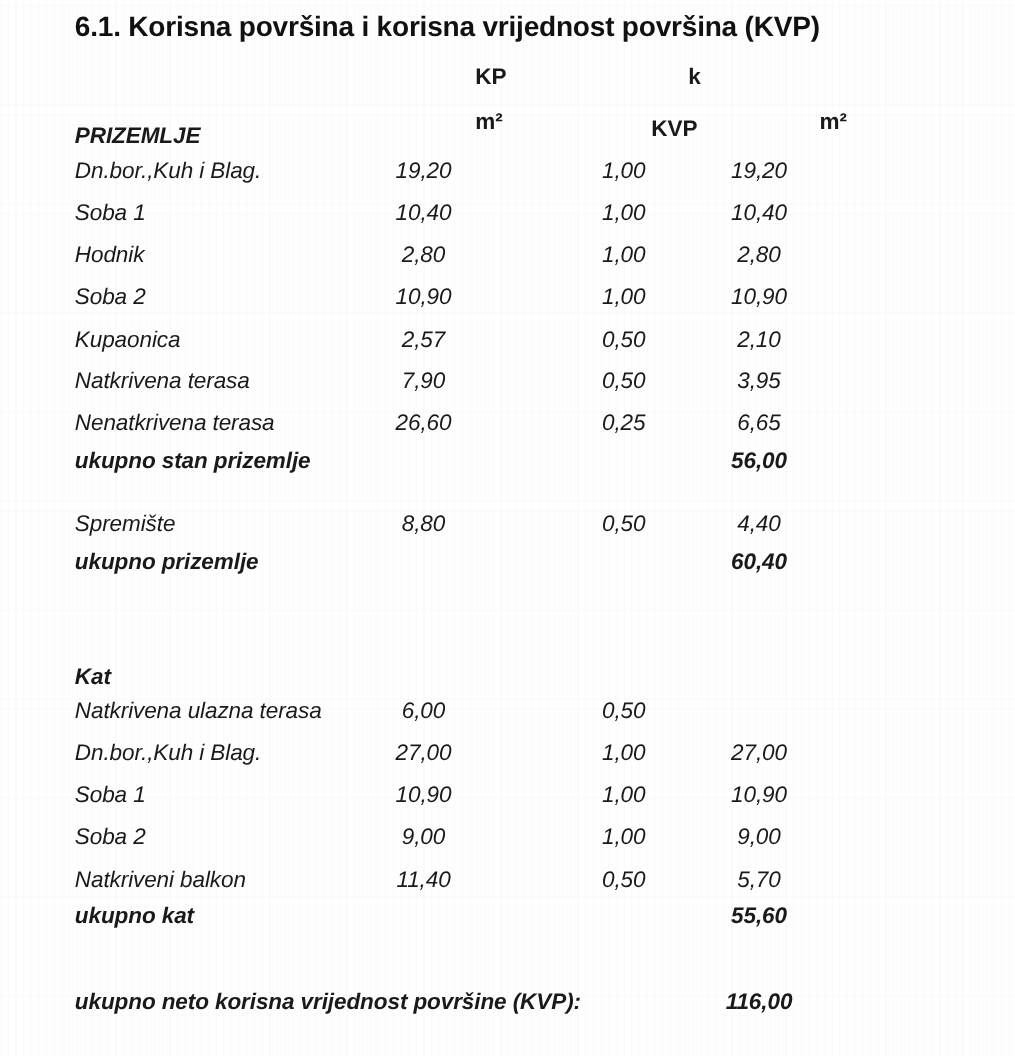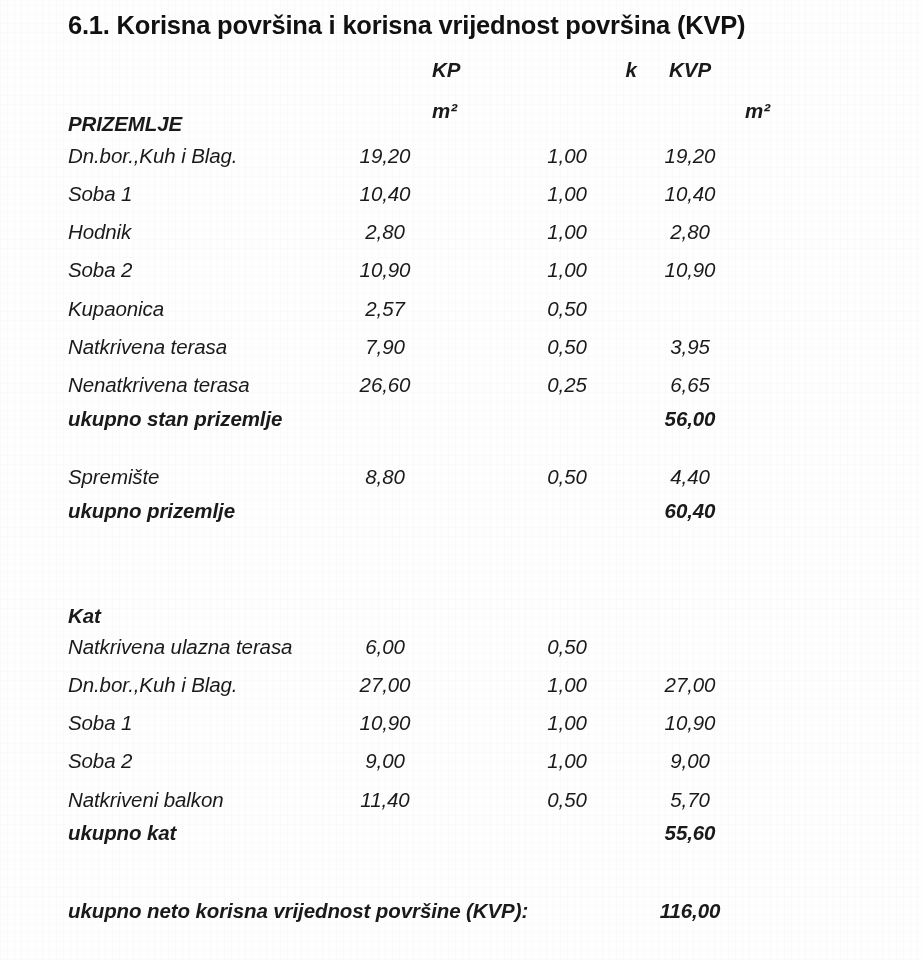--- a/index.html
+++ b/index.html
@@ -86,27 +86,26 @@
   .row.is-grand .c-kvp {
     font-weight: bold;
   }
 
   
   .colhead {
     position: absolute;
     top: 0;
     font-size: 20.5px;
     font-weight: bold;
-    font-style: italic;
     white-space: nowrap;
   }
   .colhead.kp-top   { left: 432px; }
   .colhead.kp-unit  { left: 432px; }
   .colhead.k-top    { left: 497px; width: 140px; text-align: right; }
-  .colhead.kvp-top  { left: 610px; width: 160px; text-align: center; }
+  .colhead.kvp-top  { left: 592px; width: 160px; text-align: left; margin-top: 48px; }
   .colhead.kvp-unit { left: 610px; width: 160px; text-align: right; }
 
   .headrow {
     position: absolute;
     left: 0;
     width: 923px;
     height: 28px;
   }
 
   
@@ -165,20 +164,21 @@
     <div class="row" style="top:258px;">
       <span class="c-label">Soba 2</span>
       <span class="c-kp">10,90</span>
       <span class="c-k">1,00</span>
       <span class="c-kvp">10,90</span>
     </div>
     <div class="row" style="top:297px;">
       <span class="c-label">Kupaonica</span>
       <span class="c-kp">2,57</span>
       <span class="c-k">0,50</span>
+      <span class="c-kvp">2,10</span>
     </div>
     <div class="row" style="top:335px;">
       <span class="c-label">Natkrivena terasa</span>
       <span class="c-kp">7,90</span>
       <span class="c-k">0,50</span>
       <span class="c-kvp">3,95</span>
     </div>
     <div class="row" style="top:373px;">
       <span class="c-label">Nenatkrivena terasa</span>
       <span class="c-kp">26,60</span>

